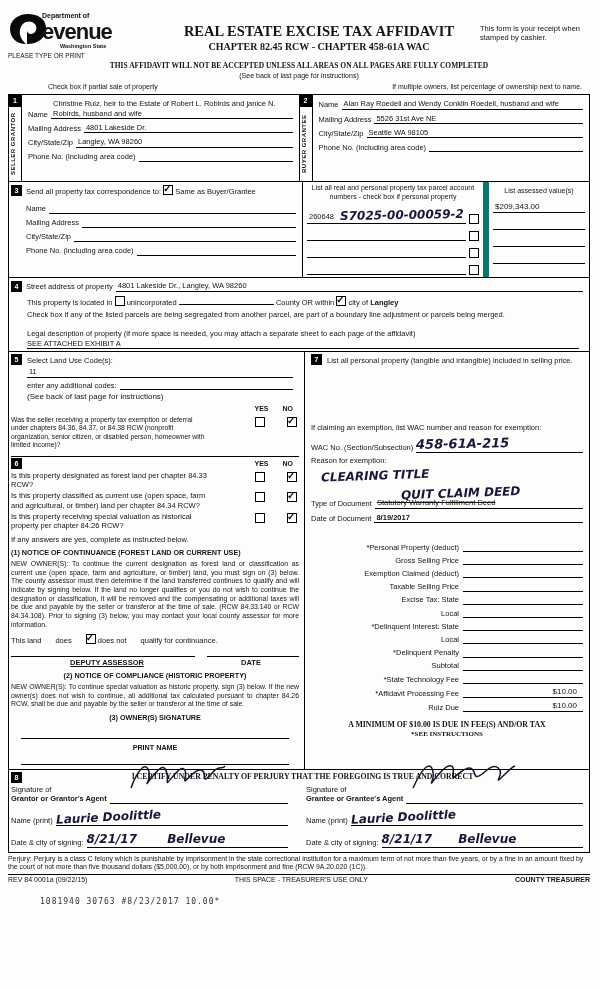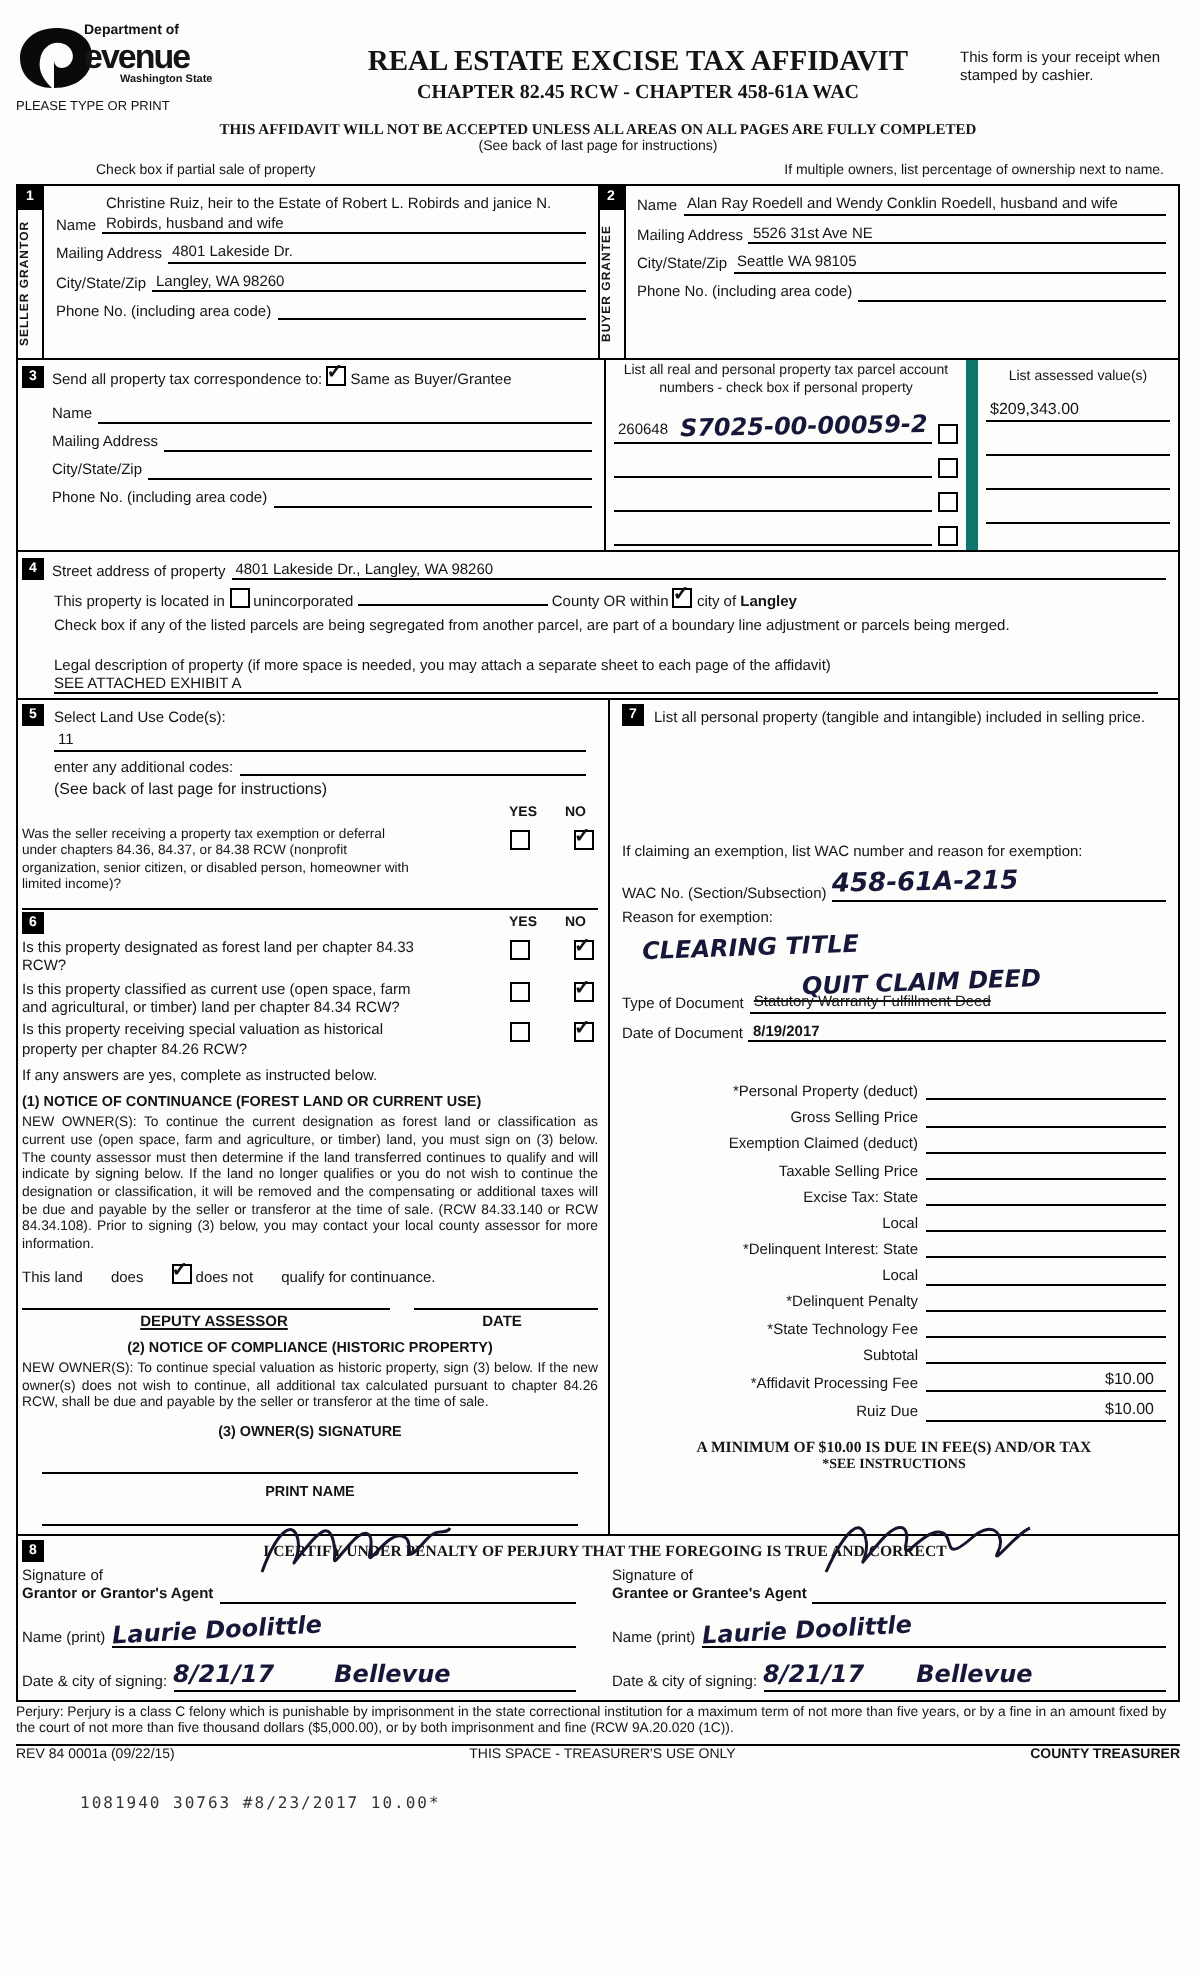--- a/index.html
+++ b/index.html
@@ -6,21 +6,21 @@
   .page{position:relative;width:600px;height:988px;background:#fdfdfb;margin:0 auto;
         font-family:"Liberation Sans",sans-serif;color:#141414;font-size:7.5px;line-height:1.25;overflow:hidden;}
   .inner{position:absolute;left:8px;top:12px;width:582px;}
   
   .hdr{display:flex;align-items:flex-start;}
   .logoblock{width:150px;position:relative;}
   .logorow{display:flex;align-items:flex-start;}
   .swoosh{flex:0 0 auto;}
   .agname{margin-left:-6px;}
   .deptof{font-size:7px;font-weight:bold;}
-  .revenue{font-size:17px;font-weight:bold;letter-spacing:-1px;margin-top:-3px;}
+  .revenue{font-size:22px;font-weight:bold;letter-spacing:-1px;margin-top:-3px;}
   .wastate{font-size:5.5px;font-weight:bold;margin-top:-2px;margin-left:18px;}
   .typeprint{font-size:6.5px;margin-top:2px;}
   .titleblock{flex:1;text-align:center;padding-top:10px;}
   .title{font-size:14.5px;font-weight:bold;font-family:"Liberation Serif",serif;}
   .subtitle{font-size:10px;font-weight:bold;font-family:"Liberation Serif",serif;margin-top:1px;}
   .receipt{width:110px;font-size:7.5px;padding-top:12px;}
   .warn{text-align:center;font-weight:bold;font-size:7.5px;font-family:"Liberation Serif",serif;margin-top:1px;}
   .seeback{text-align:center;font-size:7px;margin-top:1px;}
   .prerow{display:flex;justify-content:space-between;font-size:7px;margin:3px 8px 1px 40px;}
   
@@ -401,25 +401,25 @@
               </div>
           <div class="feerow">
                 <span class="feelabel">Local</span>
                 <span class="feeline"></span>
               </div>
           <div class="feerow">
                 <span class="feelabel">*Delinquent Penalty</span>
                 <span class="feeline"></span>
               </div>
           <div class="feerow">
+                <span class="feelabel">Subtotal</span>
+                <span class="feeline"></span>
+              </div>
+          <div class="feerow">
                 <span class="feelabel">*State Technology Fee</span>
-                <span class="feeline"></span>
-              </div>
-          <div class="feerow">
-                <span class="feelabel">Subtotal</span>
                 <span class="feeline"></span>
               </div>
           <div class="feerow">
                 <span class="feelabel">*Affidavit Processing Fee</span>
                 <span class="feeline">$10.00</span>
               </div>
           <div class="feerow">
                 <span class="feelabel">Ruiz Due</span>
                 <span class="feeline">$10.00</span>
               </div>

